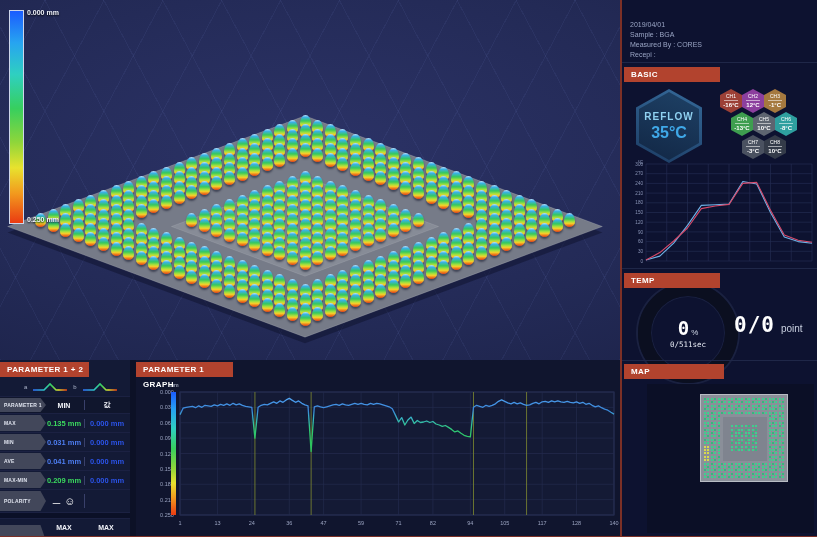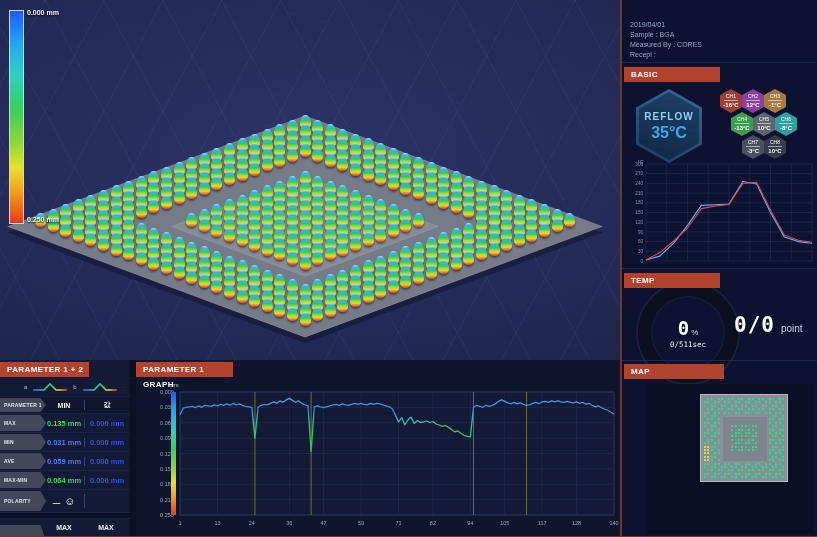--- a/index.html
+++ b/index.html
@@ -1115,28 +1115,28 @@
           <div class="ptag">
               <span>MIN</span>
             </div>
           <div class="c1" style="color: rgb(77, 125, 240);">0.031 mm</div>
           <div class="c2" style="color: rgb(43, 83, 232);">0.000 mm</div>
         </div>
         <div class="prow">
           <div class="ptag">
               <span>AVE</span>
             </div>
-          <div class="c1" style="color: rgb(77, 125, 240);">0.059 mm</div>
+          <div class="c1" style="color: rgb(77, 125, 240);">0.041 mm</div>
           <div class="c2" style="color: rgb(43, 83, 232);">0.000 mm</div>
         </div>
         <div class="prow">
           <div class="ptag">
               <span>MAX-MIN</span>
             </div>
-          <div class="c1" style="color: rgb(59, 217, 94);">0.064 mm</div>
+          <div class="c1" style="color: rgb(59, 217, 94);">0.209 mm</div>
           <div class="c2" style="color: rgb(43, 83, 232);">0.000 mm</div>
         </div>
         <div class="prow" style="height:22px;">
           <div class="ptag">
               <span>POLARITY</span>
             </div>
           <div class="c1" style="color:#fff;">
             <span>—</span><span class="smiley">☺</span>
           </div>
           <div class="c2" style="height:14px;"></div>

